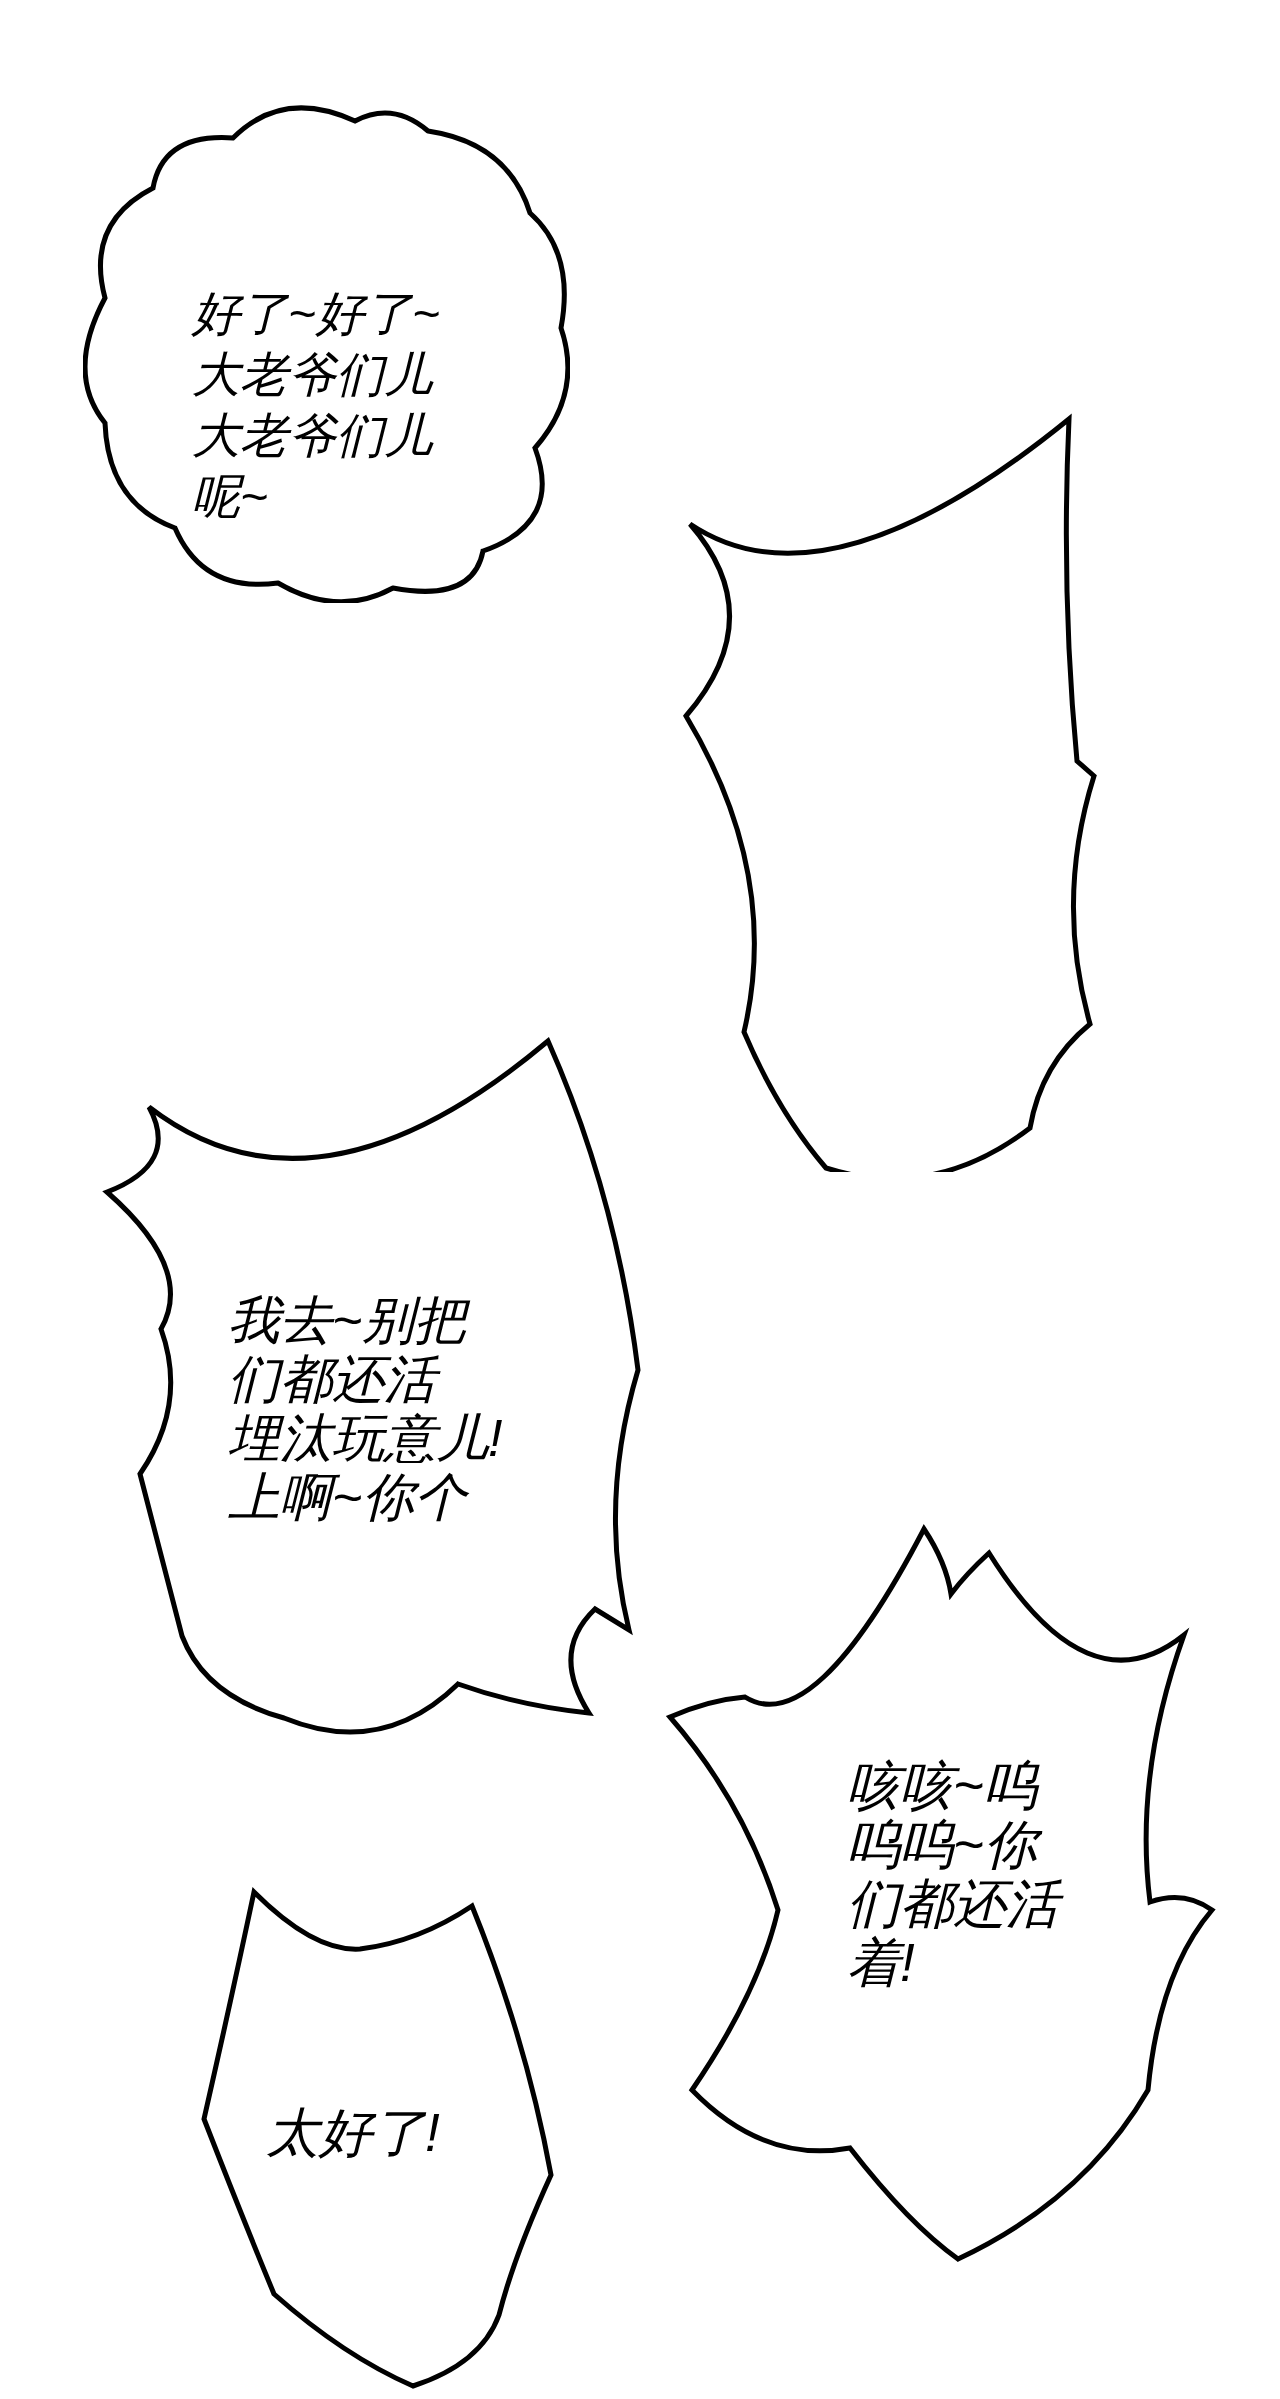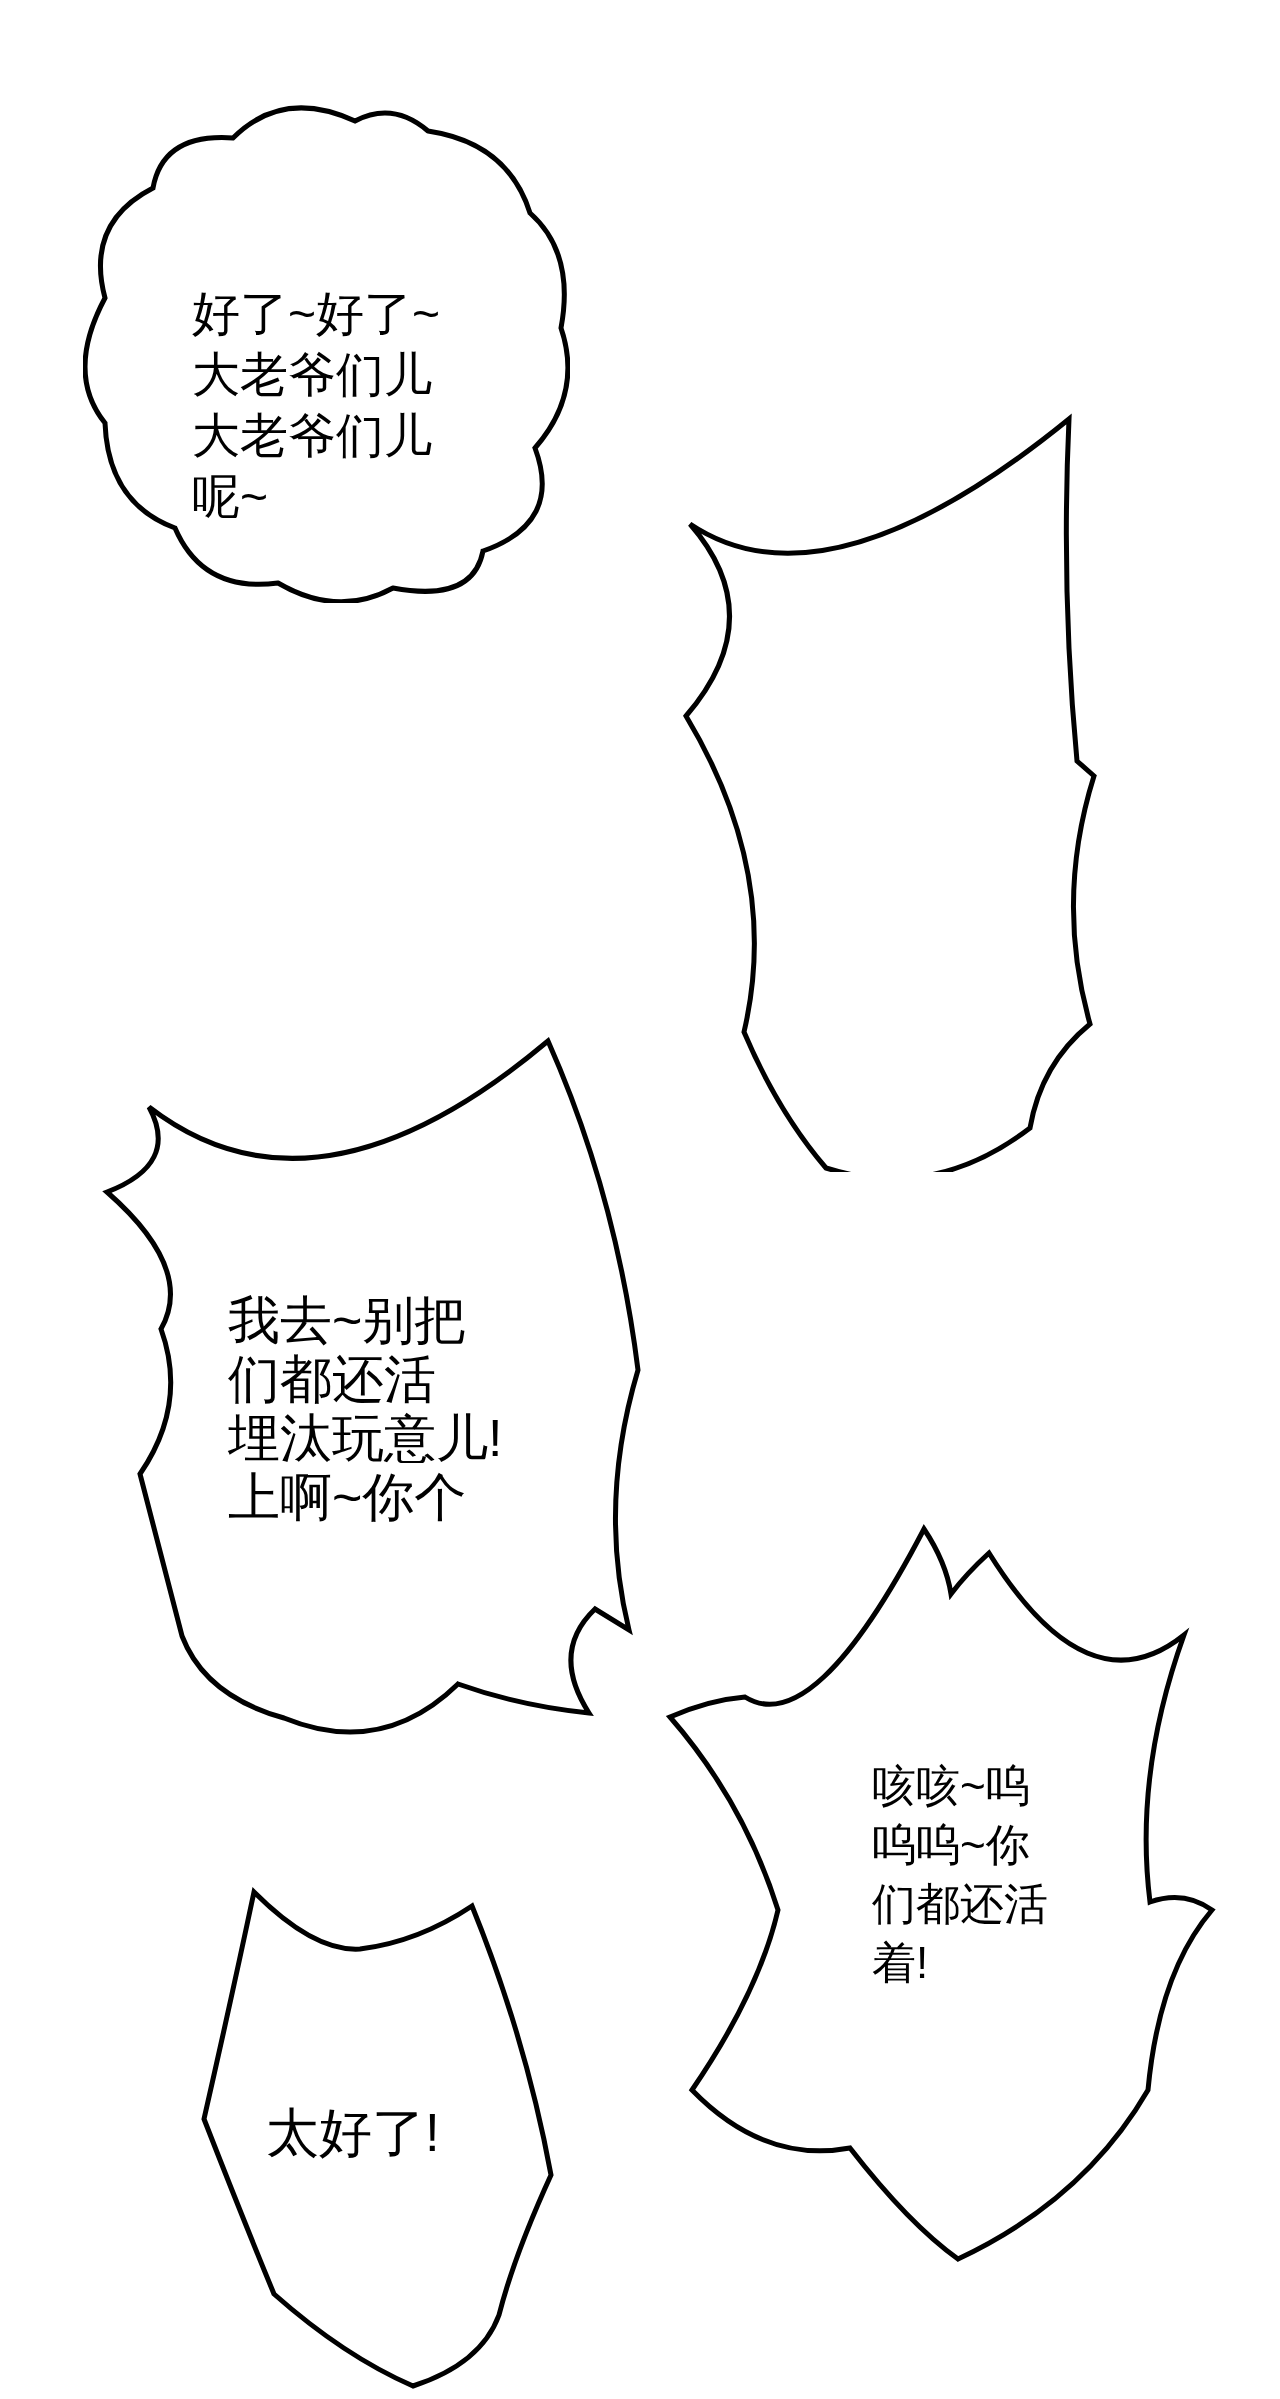--- a/index.html
+++ b/index.html
@@ -29,25 +29,26 @@
     stroke-width: 5;
     stroke-linejoin: miter;
     stroke-linecap: round;
   }
   .bubble-text {
     position: absolute;
     color: #000000;
     text-align: left;
     white-space: nowrap;
     letter-spacing: 0px;
+    font-style: italic;
   }
   .bt-1 { left: 192px;  top: 283px;  font-size: 48px; line-height: 61px; }
   .bt-2 { left: 785px;  top: 768px;  font-size: 53px; line-height: 61px; }
   .bt-3 { left: 228px;  top: 1291px; font-size: 52px; line-height: 59px; }
-  .bt-4 { left: 847px;  top: 1756px; font-size: 44px; line-height: 59px; margin-left: 25px; }
+  .bt-4 { left: 847px;  top: 1756px; font-size: 53px; line-height: 59px; }
   .bt-5 { left: 266px;  top: 2102px; font-size: 53px; line-height: 61px; }
 </style>
 </head>
 <body>
 
 <div class="page">
 
   <div class="bubble" style="left:83px; top:103px; width:487px; height:500px;">
     <svg viewBox="0 0 487 500">
       <path class="bubble-shape" d="

